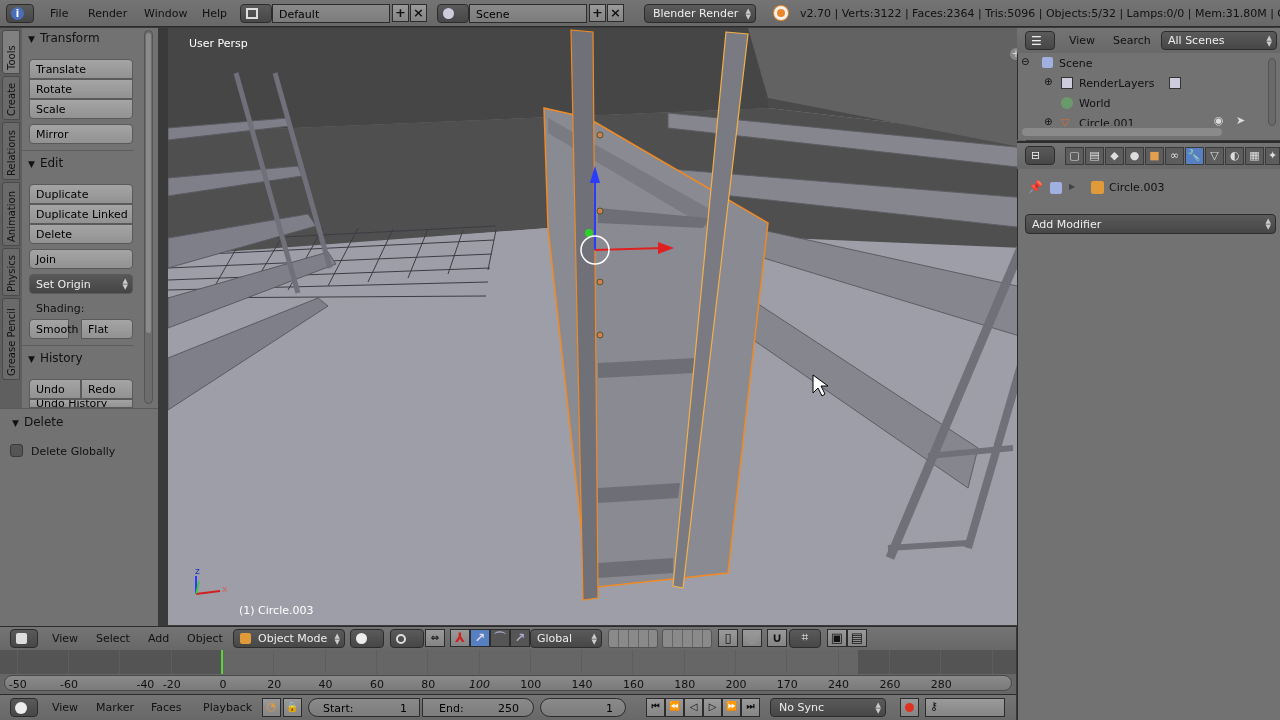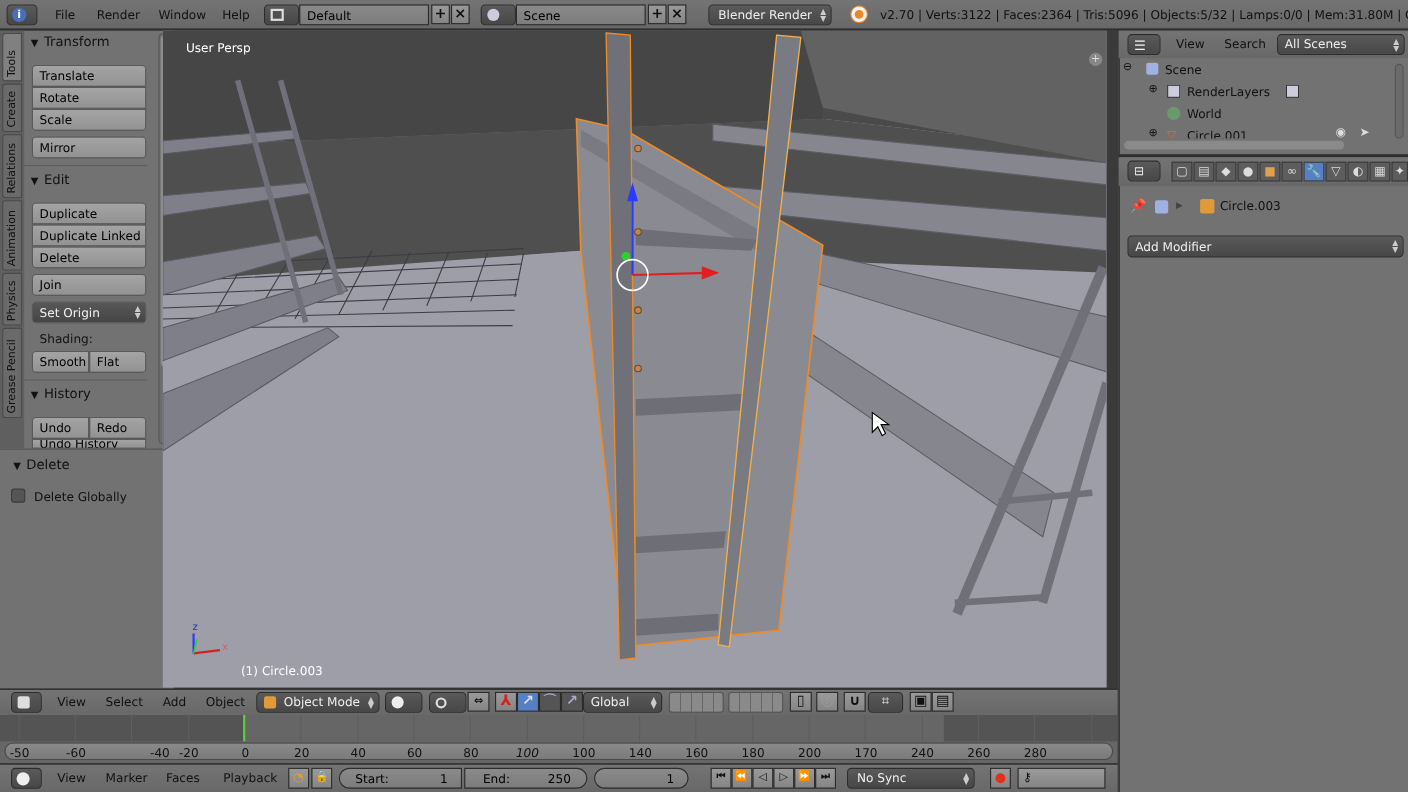--- a/index.html
+++ b/index.html
@@ -24,21 +24,21 @@
 .tbtn{position:absolute;left:29px;width:104px;height:20px;background:linear-gradient(#a4a4a4,#929292);border:1px solid #5a5a5a;color:#000;font-size:11px;padding:3px 0 0 6px}
 .tbtn.top{border-radius:4px 4px 0 0}
 .tbtn.bot{border-radius:0 0 4px 4px}
 .tbtn.single{border-radius:4px}
 .sep{position:absolute;left:22px;width:112px;height:1px;background:#5d5d5d}
 #shelf-scroll{left:144px;top:30px;width:9px;height:374px;border:1px solid #555;border-radius:5px;background:#6c6c6c}
 #shelf-scroll .thumb{position:absolute;left:1px;top:2px;width:5px;height:300px;border-radius:3px;background:#8b8b8b}
 
 #oppanel{left:0;top:408px;width:158px;height:218px;background:#727272;border-top:1px solid #5a5a5a}
 
-#viewport{left:148px;top:28px;width:858px;height:597px;overflow:hidden;background:#9e9ea8}
+#viewport{left:168px;top:28px;width:858px;height:597px;overflow:hidden;background:#9e9ea8}
 
 #vheader{left:0;top:626px;width:1016px;height:24px;background:linear-gradient(#747474,#686868);border-top:1px solid #2c2c2c}
 
 #timeline{left:0;top:650px;width:1016px;height:44px;background:#666}
 #tl-dark{left:0;top:650px;width:222px;height:24px;background:#545454}
 #tl-dark2{left:858px;top:650px;width:158px;height:24px;background:#545454}
 #tl-ruler{left:4px;top:675px;width:1008px;height:16px;background:linear-gradient(#8a8a8a,#7a7a7a);border:1px solid #4a4a4a;border-radius:8px}
 .tick-label{position:absolute;top:2px;font-size:11px;color:#111;transform:translateX(-50%)}
 .tick-line{position:absolute;top:0;width:1px;height:24px;background:#5e5e5e}
 #tl-header{left:0;top:694px;width:1016px;height:26px;background:linear-gradient(#747474,#686868);border-top:1px solid #2c2c2c}
@@ -118,21 +118,21 @@
 <div class="panel-head" style="top:156px"><span class="tri">▼</span><span>Edit</span></div>
 <div class="tbtn top" style="top:184px">Duplicate</div>
 <div class="tbtn" style="top:204px">Duplicate Linked</div>
 <div class="tbtn bot" style="top:224px">Delete</div>
 <div class="tbtn single" style="top:249px">Join</div>
 <div class="tbtn single" style="top:274px;background:linear-gradient(#585858,#454545);color:#eee">
   <span>Set Origin</span>
   <span class="dd-arrows">▲<br>▼</span>
 </div>
 <span class="abs" style="left:36px;top:302px;color:#111">Shading:</span>
-<div class="tbtn" style="top:319px;width:52px;border-radius:4px 0 0 4px">Smooth</div>
+<div class="tbtn" style="top:319px;width:40px;border-radius:4px 0 0 4px">Smooth</div>
 <div class="tbtn" style="top:319px;left:81px;width:52px;border-radius:0 4px 4px 0">Flat</div>
 <div class="sep" style="top:345px"></div>
 
 <div class="panel-head" style="top:351px"><span class="tri">▼</span><span>History</span></div>
 <div class="tbtn" style="top:379px;width:52px;border-radius:4px 0 0 0">Undo</div>
 <div class="tbtn" style="top:379px;left:81px;width:52px;border-radius:0 4px 0 0">Redo</div>
 <div class="tbtn" style="top:399px;height:9px;overflow:hidden;padding-top:0;font-size:11px;line-height:8px;border-radius:0">Undo History</div>
 
 <div id="shelf-scroll" class="abs">
     <div class="thumb"></div>

